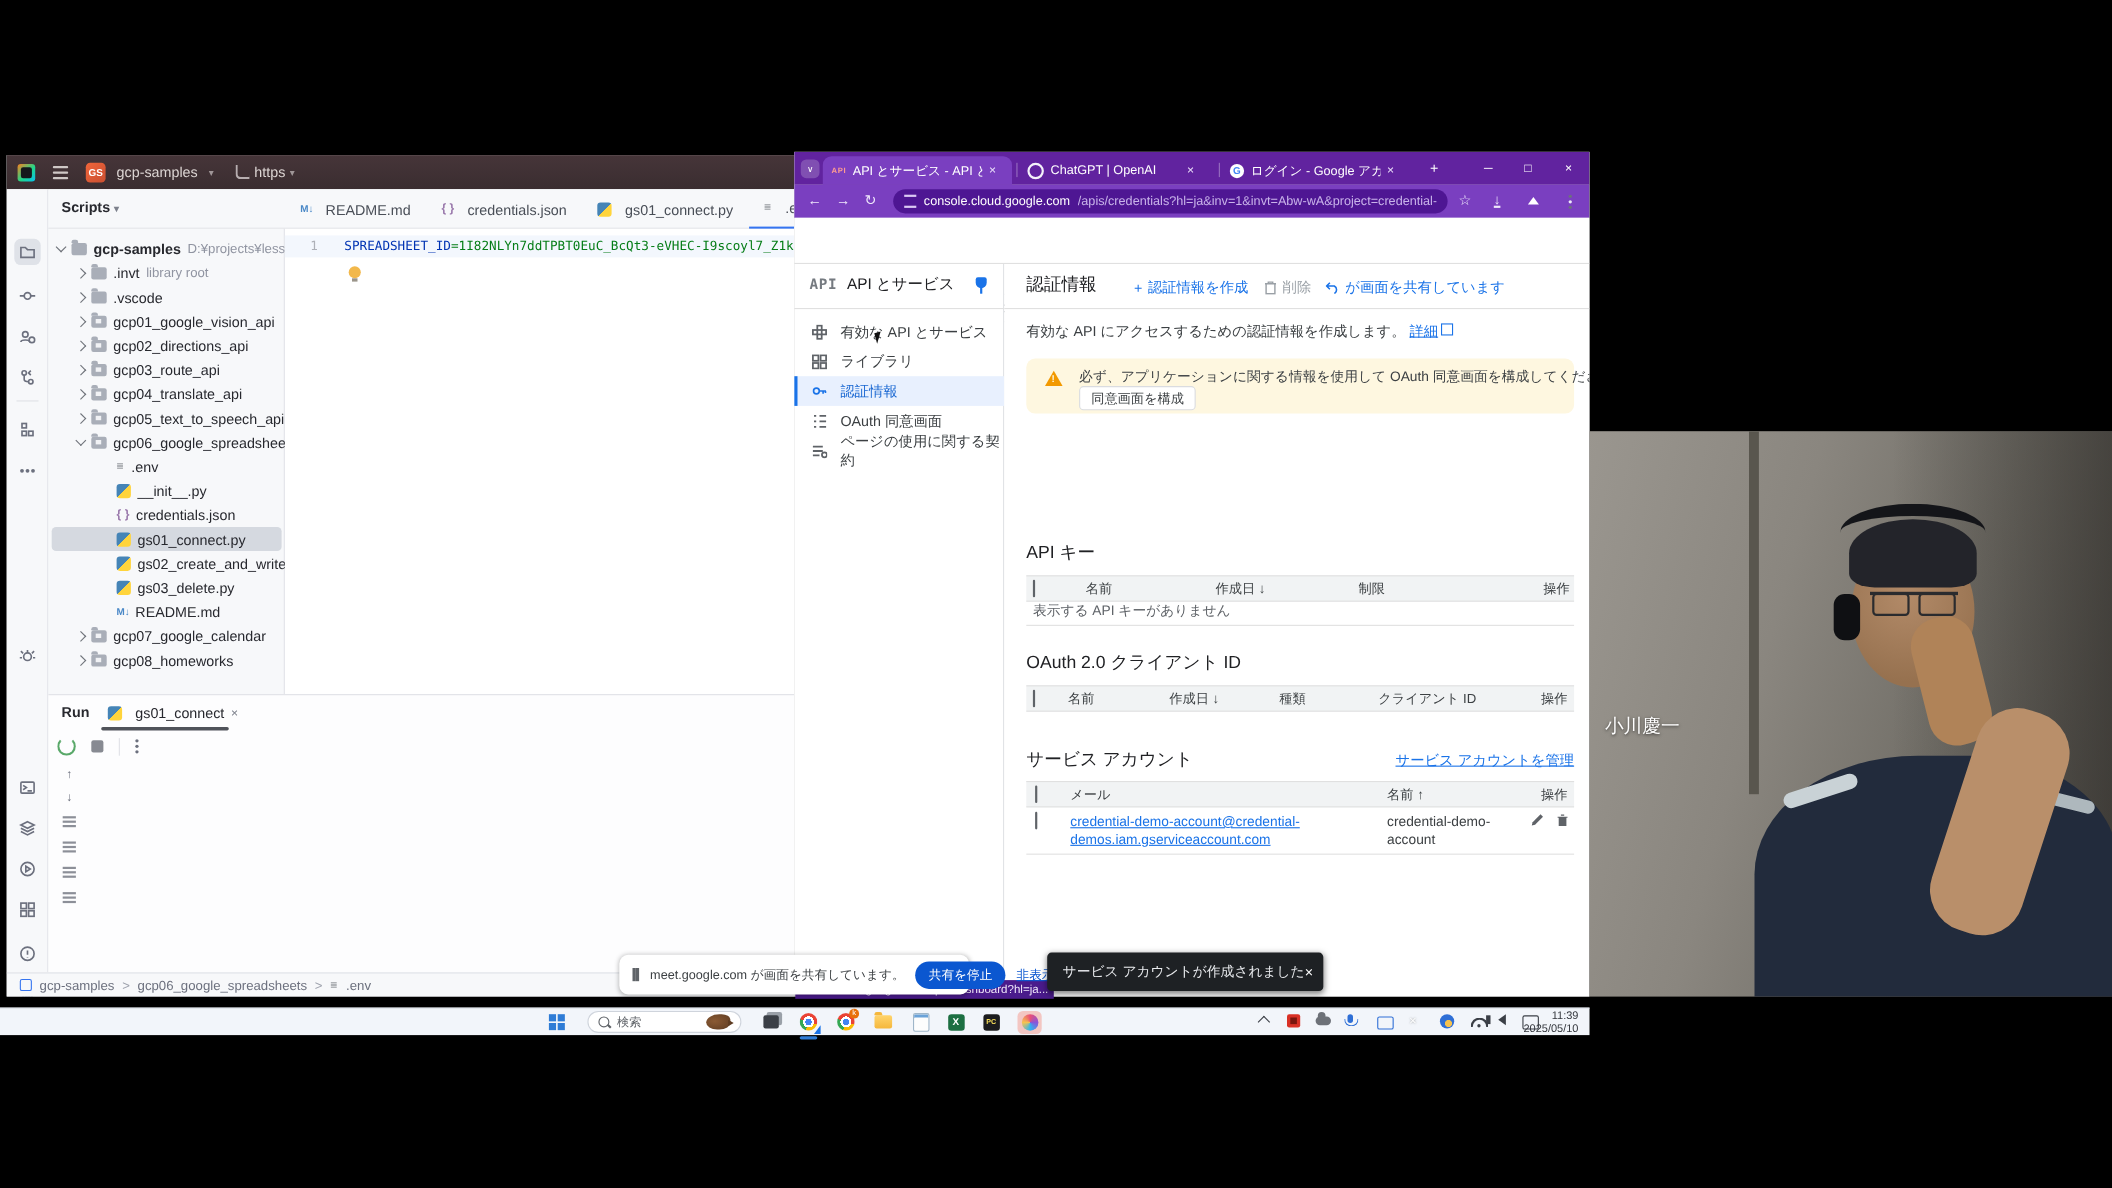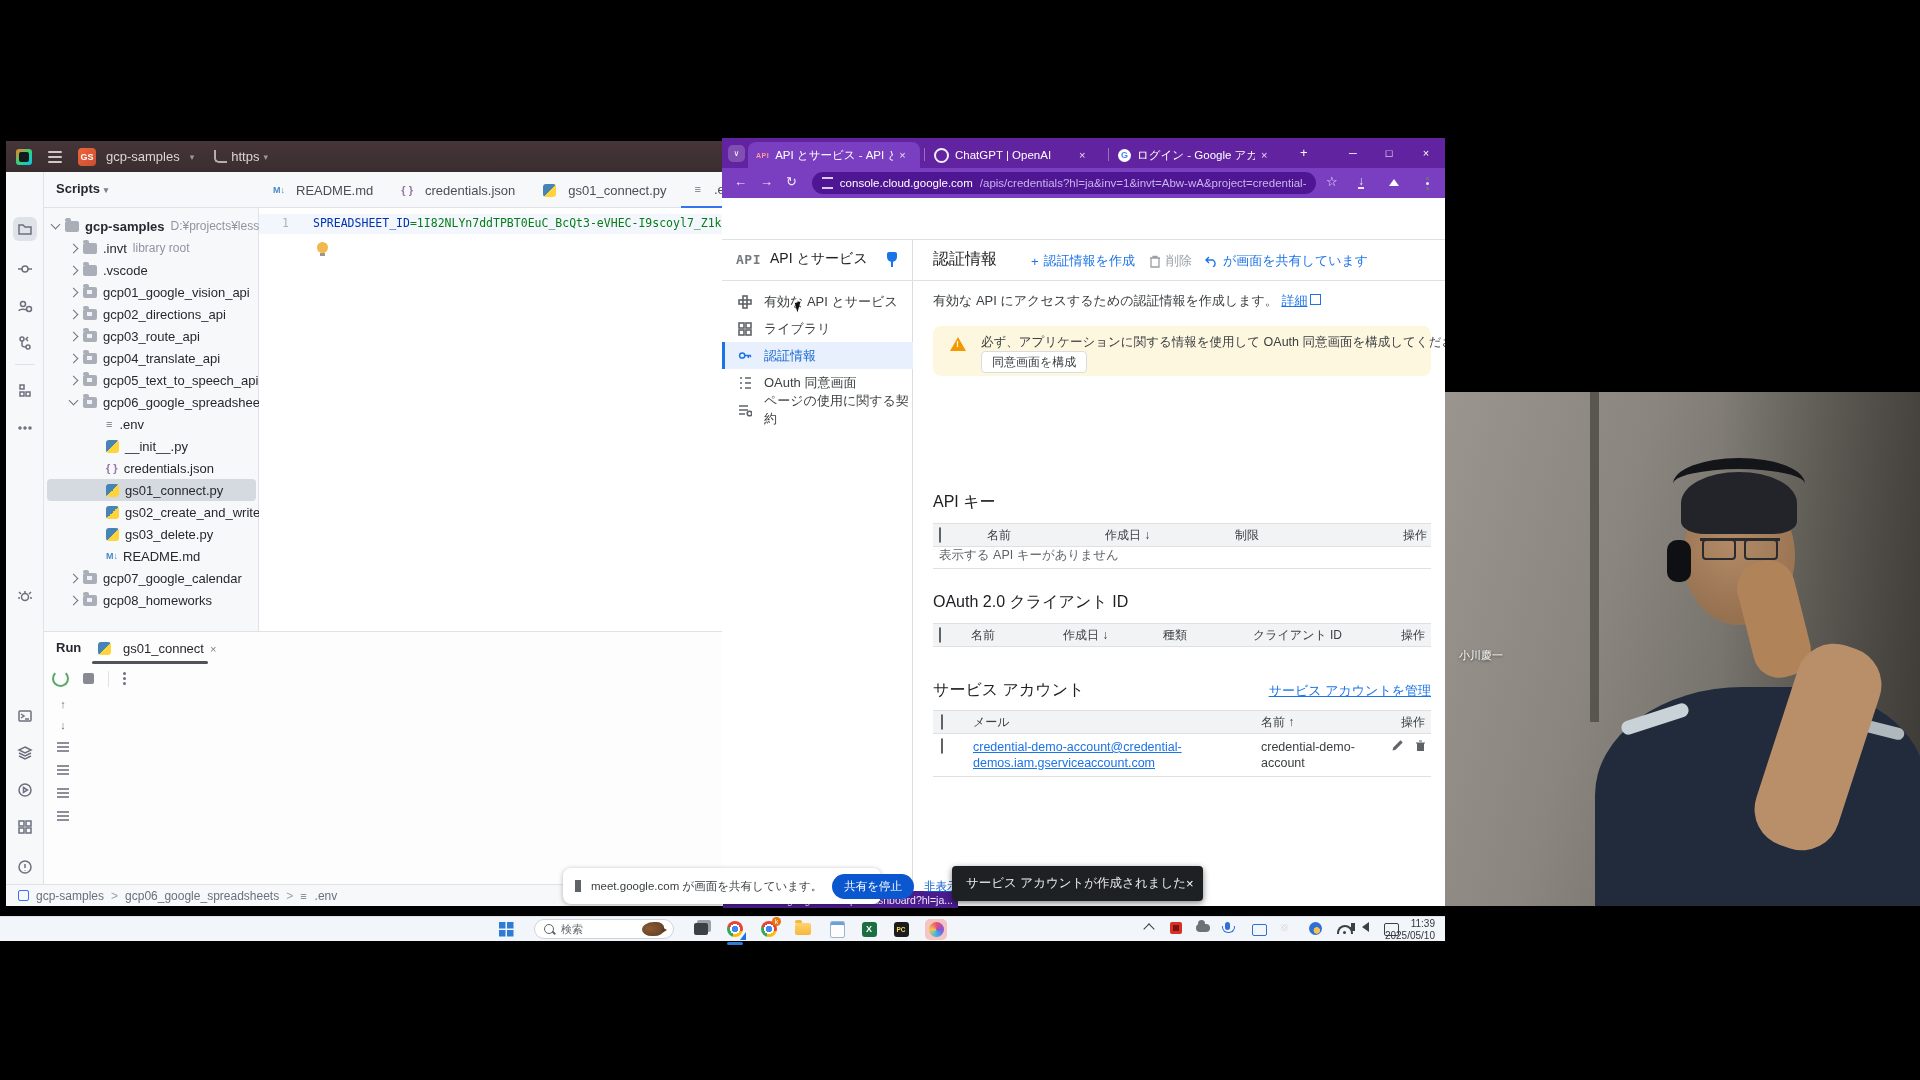--- a/index.html
+++ b/index.html
@@ -163,21 +163,21 @@
   .stripe2{position:absolute;left:400px;top:330px;width:60px;height:12px;background:#aeb8bd;border-radius:6px;transform:rotate(14deg)}
   .neckhead{position:absolute;left:238px;top:95px;width:112px;height:138px;border-radius:50%;background:radial-gradient(circle at 45% 40%,#b28a68,#96714f 75%)}
   .hair{position:absolute;left:236px;top:80px;width:116px;height:62px;border-radius:50% 50% 20% 20%;background:#23242a}
   .hband{position:absolute;left:228px;top:66px;width:132px;height:52px;border-radius:50%;border-top:11px solid #141519;box-sizing:border-box}
   .earcup{position:absolute;left:222px;top:148px;width:24px;height:42px;border-radius:10px;background:#0f1013}
   .glasses{position:absolute;left:255px;top:146px;width:80px;height:18px;border-top:3px solid #2a2b2e}
   .glasses:before,.glasses:after{content:"";position:absolute;top:-2px;width:30px;height:17px;border:2.5px solid #2a2b2e;border-radius:4px}
   .glasses:before{left:2px}.glasses:after{left:44px}
   .hand{position:absolute;left:300px;top:168px;width:58px;height:118px;background:#b08358;border-radius:26px;transform:rotate(-14deg)}
   .forearm{position:absolute;left:330px;top:250px;width:86px;height:210px;background:#b98f6a;border-radius:38px;transform:rotate(18deg)}
-  .pname{position:absolute;left:14px;top:256px;color:#fff;font-size:11px;text-shadow:0 1px 3px rgba(0,0,0,.65)}
+  .pname{position:absolute;left:14px;top:256px;color:#fff;font-size:17px;text-shadow:0 1px 3px rgba(0,0,0,.65)}
   
   #taskbar{left:0;top:916px;width:1445px;height:25px;background:#f2f5fa;border-top:1px solid #dde1e8;box-sizing:border-box}
   .tbi{position:absolute;top:3px;width:18px;height:18px;display:flex;align-items:center;justify-content:center}
   .win4{width:15px;height:15px;background:
     linear-gradient(#2f7cd6,#2f7cd6) 0 0/6.5px 6.5px no-repeat,
     linear-gradient(#2f7cd6,#2f7cd6) 8.5px 0/6.5px 6.5px no-repeat,
     linear-gradient(#2f7cd6,#2f7cd6) 0 8.5px/6.5px 6.5px no-repeat,
     linear-gradient(#2f7cd6,#2f7cd6) 8.5px 8.5px/6.5px 6.5px no-repeat}
   .searchpill{position:absolute;left:534px;top:2px;width:140px;height:20px;background:#fff;border:1px solid #cfd4dc;border-radius:11px;display:flex;align-items:center;gap:7px;padding:0 9px;box-sizing:border-box}
   .mag{width:8px;height:8px;border:1.6px solid #5f6368;border-radius:50%;position:relative}

